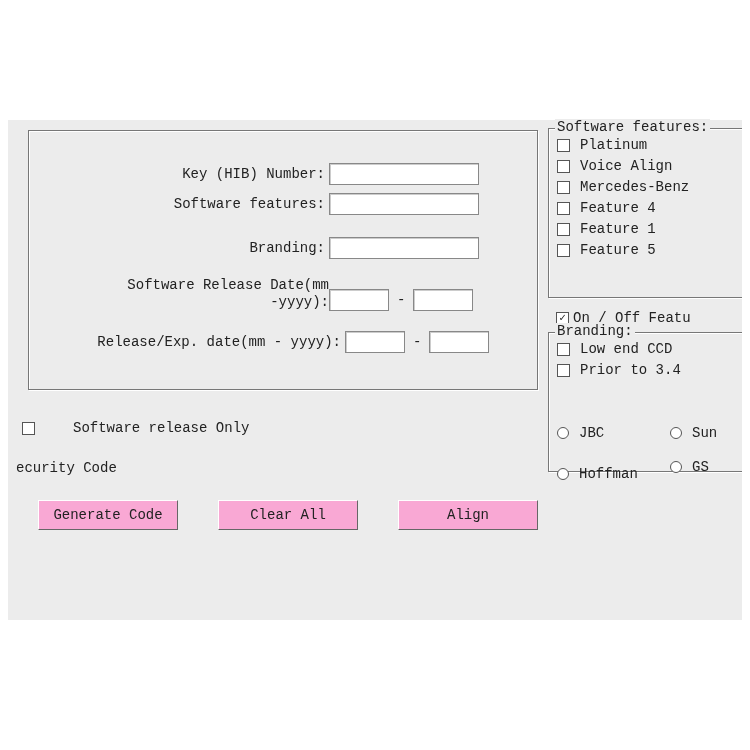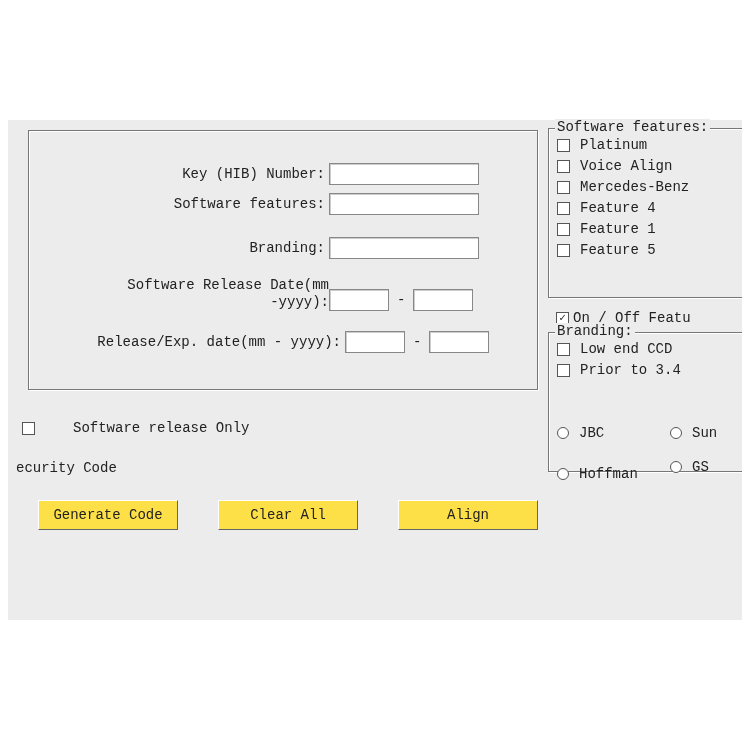--- a/index.html
+++ b/index.html
@@ -75,21 +75,21 @@
     width: 12px;
     height: 12px;
     border: 1px solid #555;
     border-radius: 50%;
     background: #fff;
     display: inline-block;
   }
   .btn {
     height: 30px;
     width: 140px;
-    background: #fde047;
+    background: #f9a8d4;
     border-top: 1px solid #fff;
     border-left: 1px solid #fff;
     border-right: 1px solid #666;
     border-bottom: 1px solid #666;
     display: inline-flex;
     align-items: center;
     justify-content: center;
     cursor: pointer;
     font-family: inherit;
     font-size: 14px;

